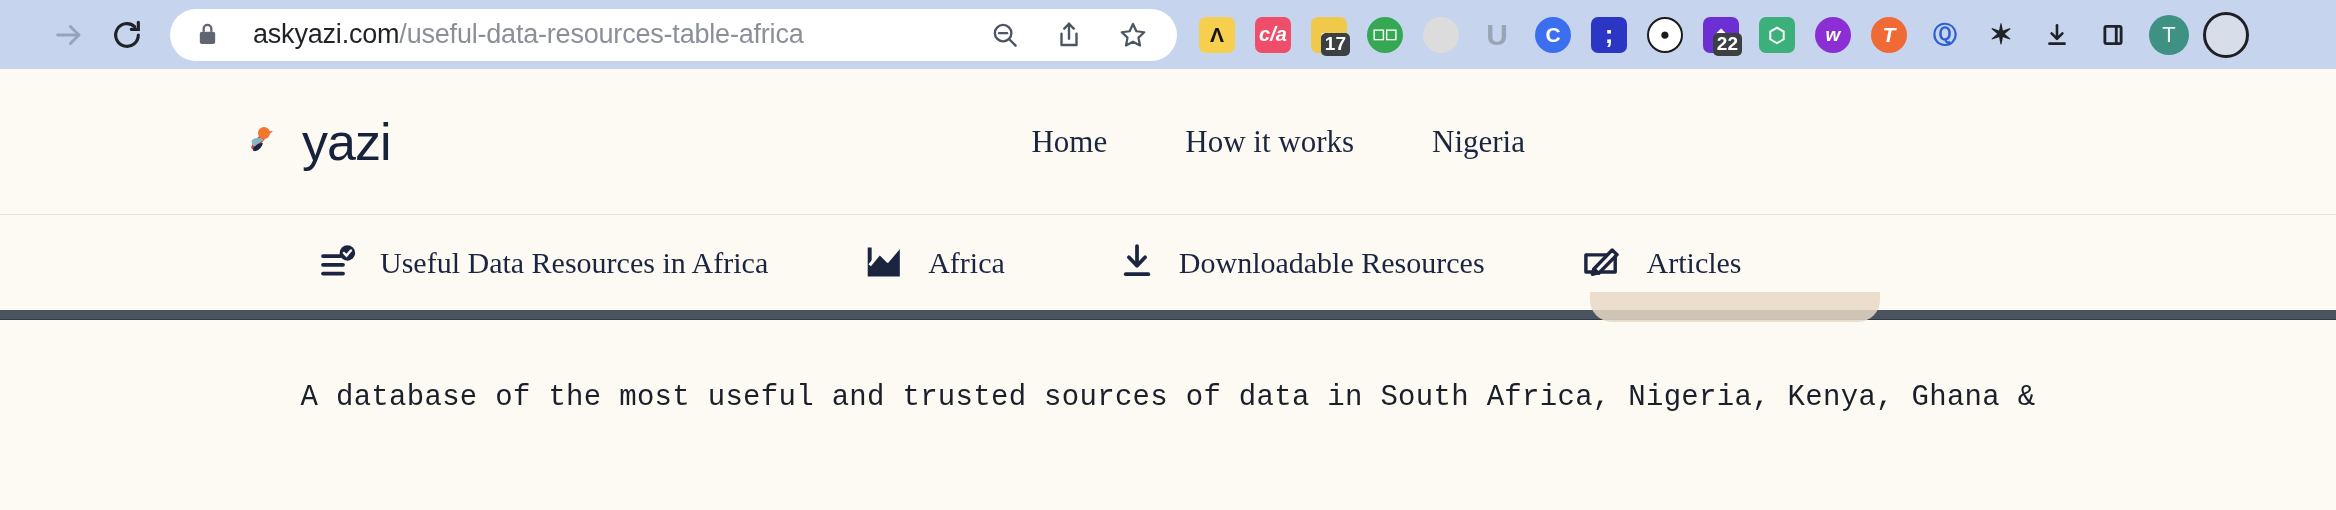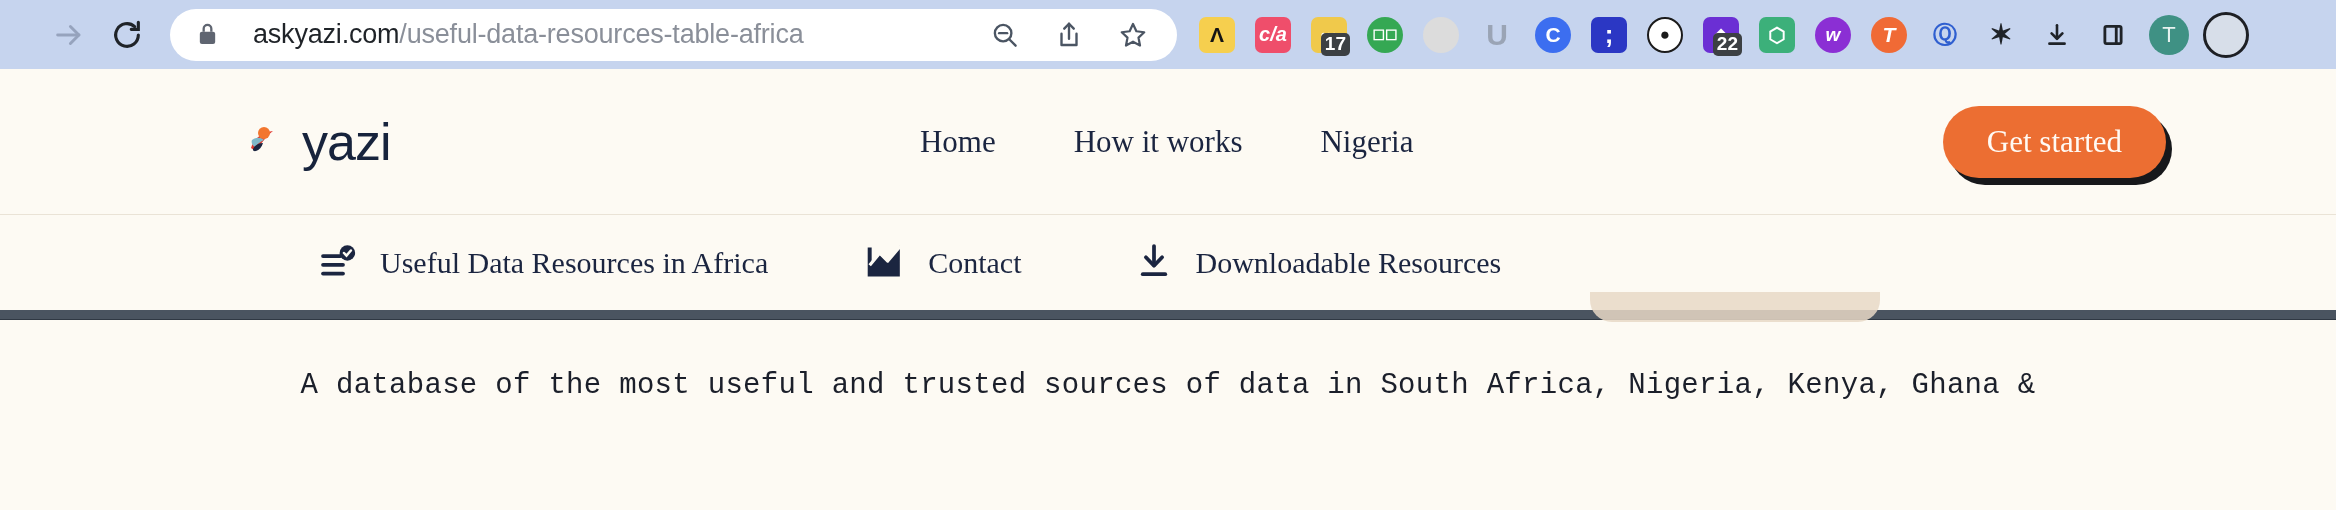--- a/index.html
+++ b/index.html
@@ -201,21 +201,21 @@
     left: 1590px;
     top: -18px;
     width: 290px;
     height: 30px;
     background: #e8d8c6;
     border-radius: 0 0 22px 22px;
     opacity: .85;
   }
 
   .tagline {
-    padding-top: 44px;
+    padding-top: 56px;
     text-align: center;
     font-family: "Liberation Mono", monospace;
     font-size: 29px;
     line-height: 1.62;
     color: #1b1f2a;
     letter-spacing: 0.3px;
   }
   .tagline .l2 { display: block; }
 </style>
 </head>
@@ -360,23 +360,20 @@
           <span>Home</span>
         </a>
       <a class="nav-link">
           <span>How it works</span>
         </a>
       <a class="nav-link">
           <span>Nigeria</span>
         </a>
     </nav>
 
-    <div class="cta-wrap">
-      <button class="cta">Get started</button>
-    </div>
   </div>
 
   <div class="sub-nav">
     <div class="sub-item">
       <span>
         <svg width="40" height="40" viewBox="0 0 32 32" fill="none" stroke="#1b2540" stroke-width="3" stroke-linecap="round">
           <line x1="4" y1="12" x2="18" y2="12"></line>
             <line x1="4" y1="19" x2="20" y2="19"></line>
             <line x1="4" y1="26" x2="20" y2="26"></line>
           <circle cx="23.5" cy="9.5" r="6.2" fill="#1b2540" stroke="none"></circle>
@@ -388,38 +385,48 @@
 
     <div class="gap-a"></div>
 
     <div class="sub-item">
       <span>
         <svg width="42" height="40" viewBox="0 0 34 32">
           <path d="M3 5h3.2v13.5l6.5-7.8 6.2 6.2L29 3.5v25H3z" fill="#1b2540"></path>
           <polyline points="4.6,19.5 12.8,9.6 19.2,16 29.5,3.8" fill="none" stroke="#fdfaf3" stroke-width="2.6" stroke-linejoin="round"></polyline>
         </svg>
       </span>
-      <span class="lbl">Contact</span>
+      <span class="lbl">Africa</span>
     </div>
 
     <div class="gap-b"></div>
 
     <div class="sub-item">
       <span>
         <svg width="40" height="40" viewBox="0 0 32 32" fill="none" stroke="#1b2540" stroke-width="3" stroke-linecap="round" stroke-linejoin="round">
           <line x1="16" y1="4" x2="16" y2="19"></line>
             <polyline points="9.5,13 16,19.8 22.5,13"></polyline>
             <line x1="7" y1="26.5" x2="25" y2="26.5"></line>
         </svg>
       </span>
       <span class="lbl">Downloadable Resources</span>
     </div>
 
     <div class="gap-a"></div>
 
+    <div class="sub-item">
+      <span>
+        <svg width="44" height="40" viewBox="0 0 36 32" fill="none" stroke="#1b2540" stroke-width="2.8" stroke-linejoin="round">
+          <rect x="4" y="11" width="24" height="14"></rect>
+          <path d="M10.5 22.5l15-15.5 4 3.8-15 15.2z" fill="#fdfaf3"></path>
+          <path d="M10.5 22.5l-1.2 4.4 4.6-1.2"></path>
+        </svg>
+      </span>
+      <span class="lbl">Articles</span>
+    </div>
   </div>
 
   <div class="divline">
     <div class="ghost-pill"></div>
   </div>
 
   <div class="tagline">
     <span>A database of the most useful and trusted sources of data in South Africa, Nigeria, Kenya, Ghana &amp;</span>
   </div>
 </div>

